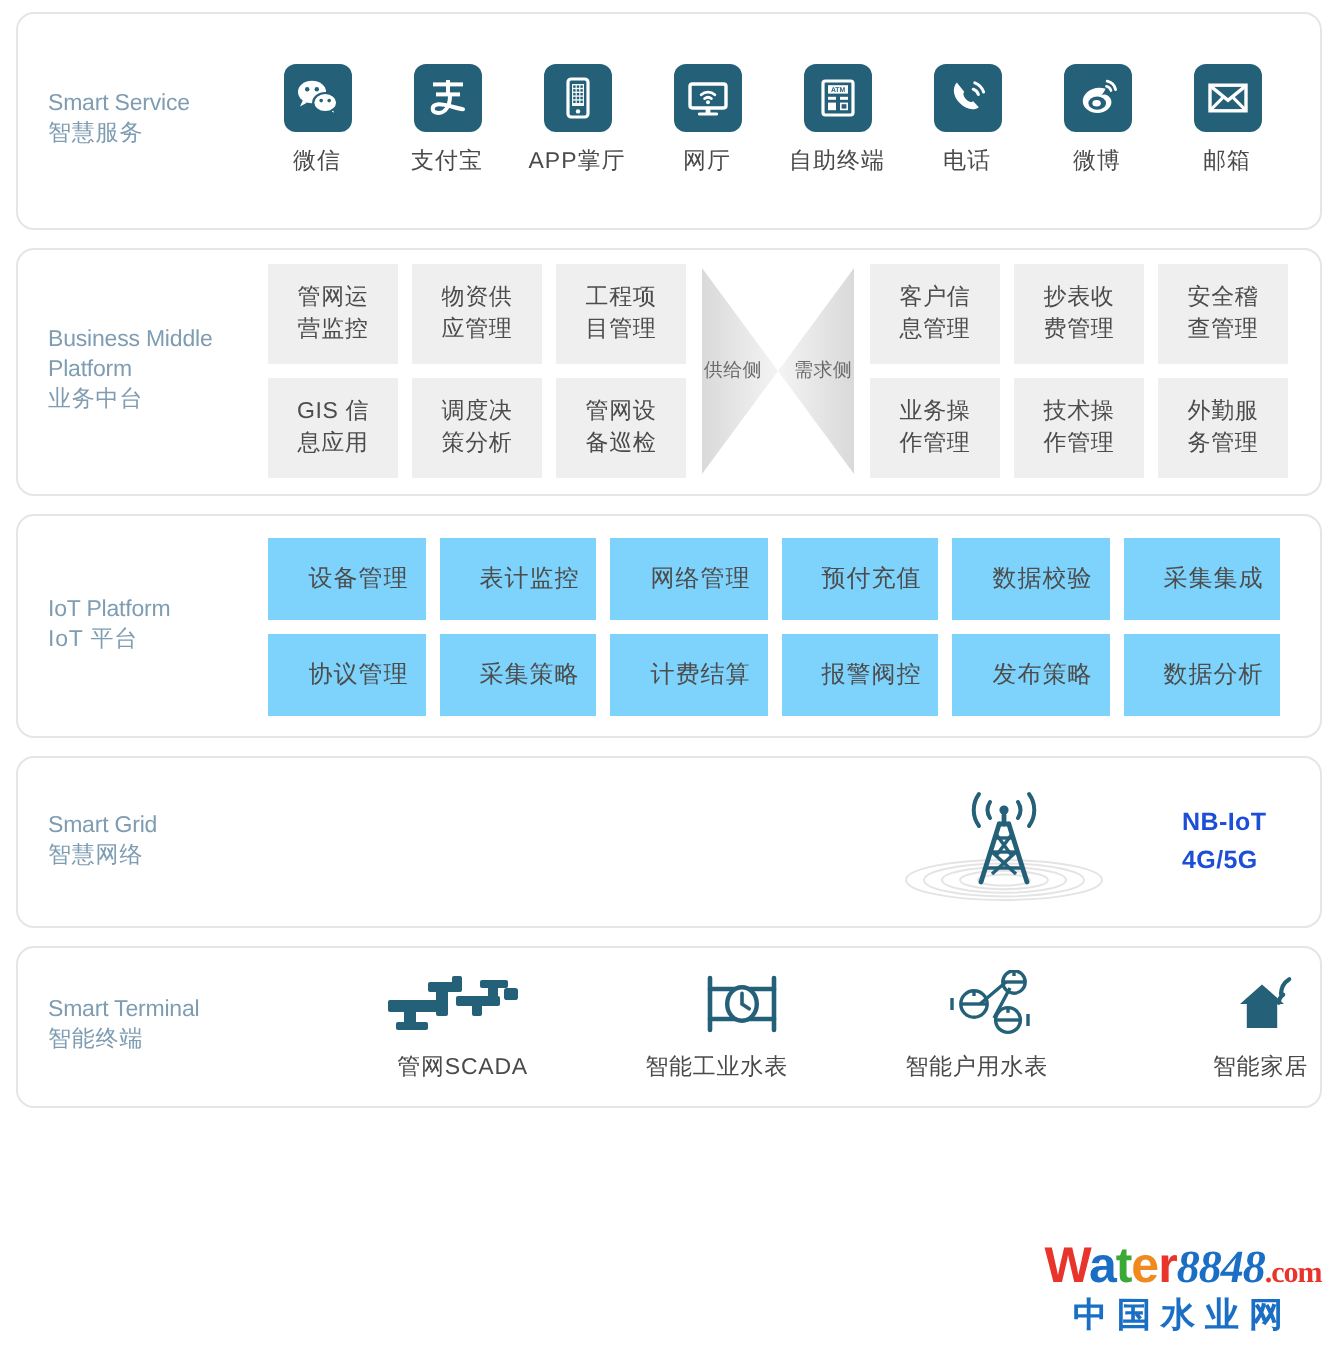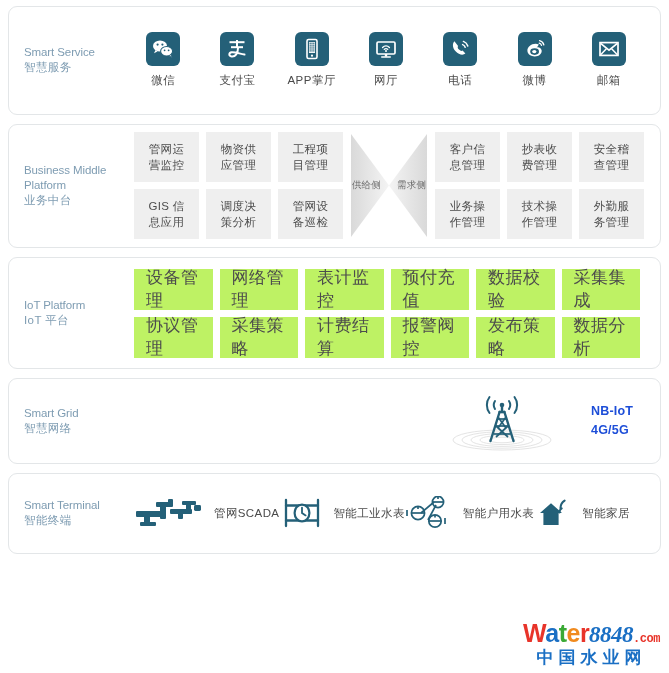--- a/index.html
+++ b/index.html
@@ -142,25 +142,25 @@
     flex: 1;
     display: flex;
     flex-direction: column;
     gap: 7px;
     padding-right: 20px;
   }
   .iot-row { display: flex; gap: 7px; }
   .iot-tile {
     flex: 1;
     height: 41px;
-    background: #bef264;
+    background: #7dd3fc;
     display: flex;
     align-items: center;
     justify-content: center;
-    font-size: 17px;
+    font-size: 12px;
     color: #4c4c4c;
     letter-spacing: 0.5px;
     padding-left: 12px;
   }
 
   
   .l-grid { height: 93px; }
   .grid-content {
     flex: 1;
     display: flex;
@@ -190,22 +190,22 @@
   .l-terminal { height: 88px; }
   .term-items {
     flex: 1;
     display: flex;
     align-items: center;
     padding-right: 6px;
   }
   .term-item {
     flex: 1;
     display: flex;
-    flex-direction: row;
-    align-items: center;
+    flex-direction: column;
+    align-items: flex-end;
     gap: 8px;
     position: relative;
   }
   .term-icon {
     height: 32px;
     display: flex;
     align-items: center;
     justify-content: center;
   }
   .term-label {
@@ -239,23 +239,23 @@
   .wm-top .c5 { color: #e8342a; }
   .wm-num {
     font-family: "Liberation Serif", serif;
     font-style: italic;
     font-weight: bold;
     font-size: 23px;
     color: #1a6fc4;
     letter-spacing: -0.5px;
   }
   .wm-com {
-    font-family: Liberation Mono, monospace;
+    font-family: Liberation Serif, serif;
     font-weight: bold;
-    font-size: 12px;
+    font-size: 15px;
     color: #e8342a;
   }
   .wm-bottom {
     margin-top: 3px;
     font-size: 17px;
     font-weight: bold;
     color: #1a6fc4;
     letter-spacing: 5px;
     white-space: nowrap;
   }
@@ -335,20 +335,35 @@
             <rect x="10.8" y="17" width="2.4" height="2.6" fill="#fff"></rect>
             <rect x="7" y="19.2" width="10" height="1.6" rx="0.7" fill="#fff"></rect>
             <path d="M8.6 10.4 A5 5 0 0 1 15.4 10.4" fill="none" stroke="#fff" stroke-width="1.4" stroke-linecap="round"></path>
             <path d="M10.3 12.3 A2.8 2.8 0 0 1 13.7 12.3" fill="none" stroke="#fff" stroke-width="1.4" stroke-linecap="round"></path>
             <circle cx="12" cy="14.1" r="1" fill="#fff"></circle>
           </svg>
         </div>
         <div class="svc-label">网厅</div>
       </div>
 
+      <div class="service-item">
+        <div class="svc-icon">
+          <svg width="24" height="24" viewBox="0 0 24 24">
+            <rect x="4.5" y="3.5" width="15" height="17" rx="1.2" fill="none" stroke="#fff" stroke-width="1.6"></rect>
+            <rect x="7" y="5.6" width="10" height="4.2" fill="#fff"></rect>
+            <text x="12" y="9" font-family="Liberation Sans, sans-serif" font-size="3.4" fill="#246078" text-anchor="middle" font-weight="bold">ATM</text>
+            <rect x="7" y="11.4" width="4" height="1.5" fill="#fff"></rect>
+            <rect x="13" y="11.4" width="4" height="1.5" fill="#fff"></rect>
+            <rect x="7" y="14.3" width="4" height="3.8" fill="#fff"></rect>
+            <rect x="13" y="14.3" width="4" height="3.8" fill="#fff"></rect>
+            <rect x="13.8" y="15.1" width="2.4" height="2.2" fill="#246078"></rect>
+          </svg>
+        </div>
+        <div class="svc-label">自助终端</div>
+      </div>
 
       <div class="service-item">
         <div class="svc-icon">
           <svg width="24" height="24" viewBox="0 0 24 24">
             <path d="M6.4 4.2 C4.2 6.6 4.4 10.8 7.6 14.3 C10.8 17.8 15 18.6 17.4 16.6 L14.6 13.6 C13.6 14.3 12.4 14 11 12.6 C9.6 11.1 9.4 9.9 10.1 8.9 Z" fill="#fff"></path>
             <path d="M15.4 4.4 A7.3 7.3 0 0 1 19.8 9" fill="none" stroke="#fff" stroke-width="1.5" stroke-linecap="round"></path>
             <path d="M14.6 7.6 A4.3 4.3 0 0 1 17.2 10.2" fill="none" stroke="#fff" stroke-width="1.5" stroke-linecap="round"></path>
           </svg>
         </div>
         <div class="svc-label">电话</div>
@@ -481,22 +496,22 @@
   </div>
 
   <div class="layer l-iot">
     <div class="layer-label">
       <div class="en">IoT Platform</div>
       <div class="cn">IoT 平台</div>
     </div>
     <div class="iot-grid">
       <div class="iot-row">
         <div class="iot-tile">设备管理</div>
+        <div class="iot-tile">表计监控</div>
         <div class="iot-tile">网络管理</div>
-        <div class="iot-tile">表计监控</div>
         <div class="iot-tile">预付充值</div>
         <div class="iot-tile">数据校验</div>
         <div class="iot-tile">采集集成</div>
       </div>
       <div class="iot-row">
         <div class="iot-tile">协议管理</div>
         <div class="iot-tile">采集策略</div>
         <div class="iot-tile">计费结算</div>
         <div class="iot-tile">报警阀控</div>
         <div class="iot-tile">发布策略</div>

